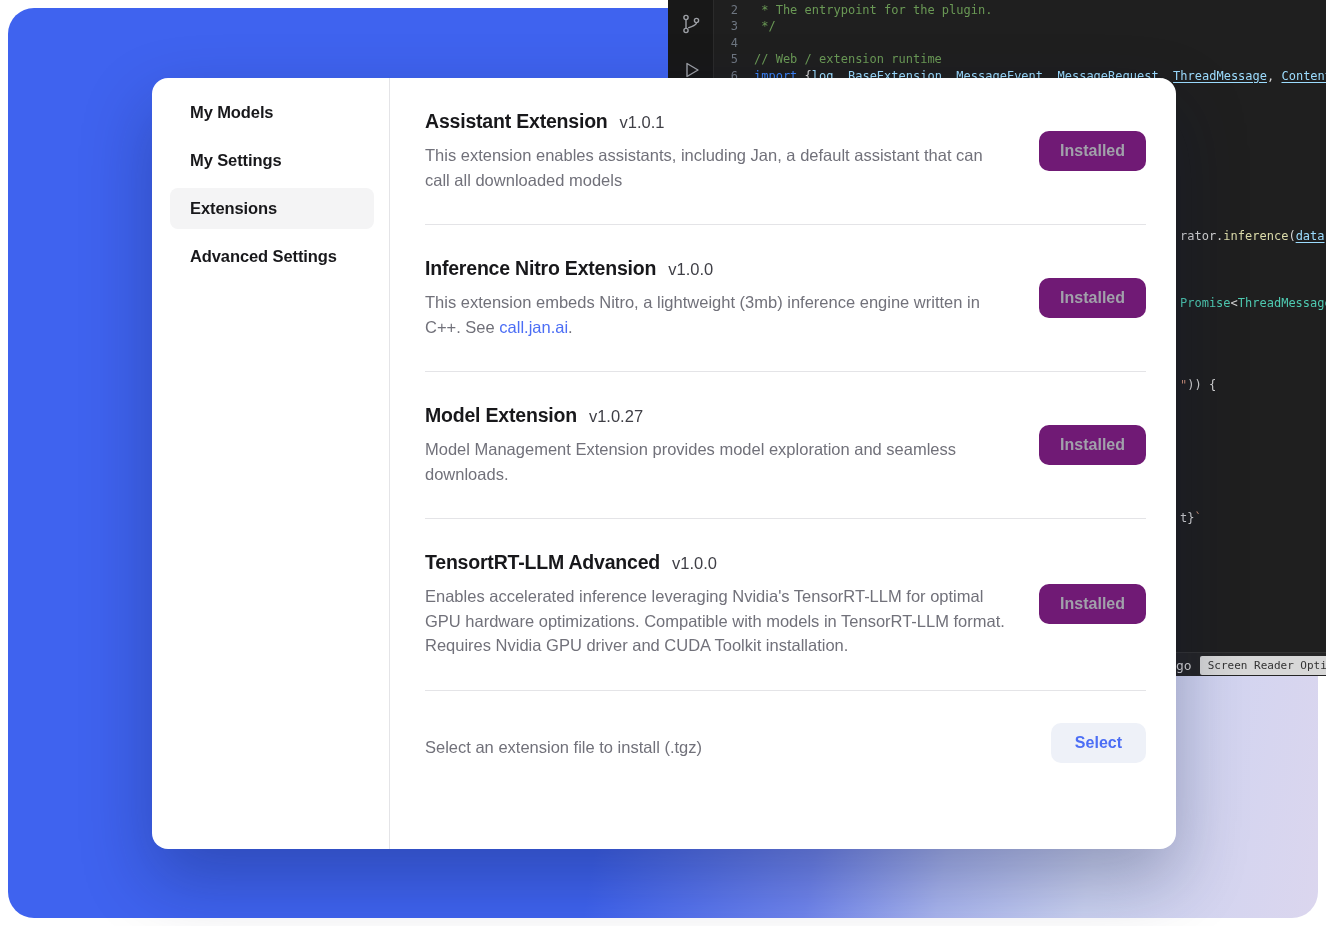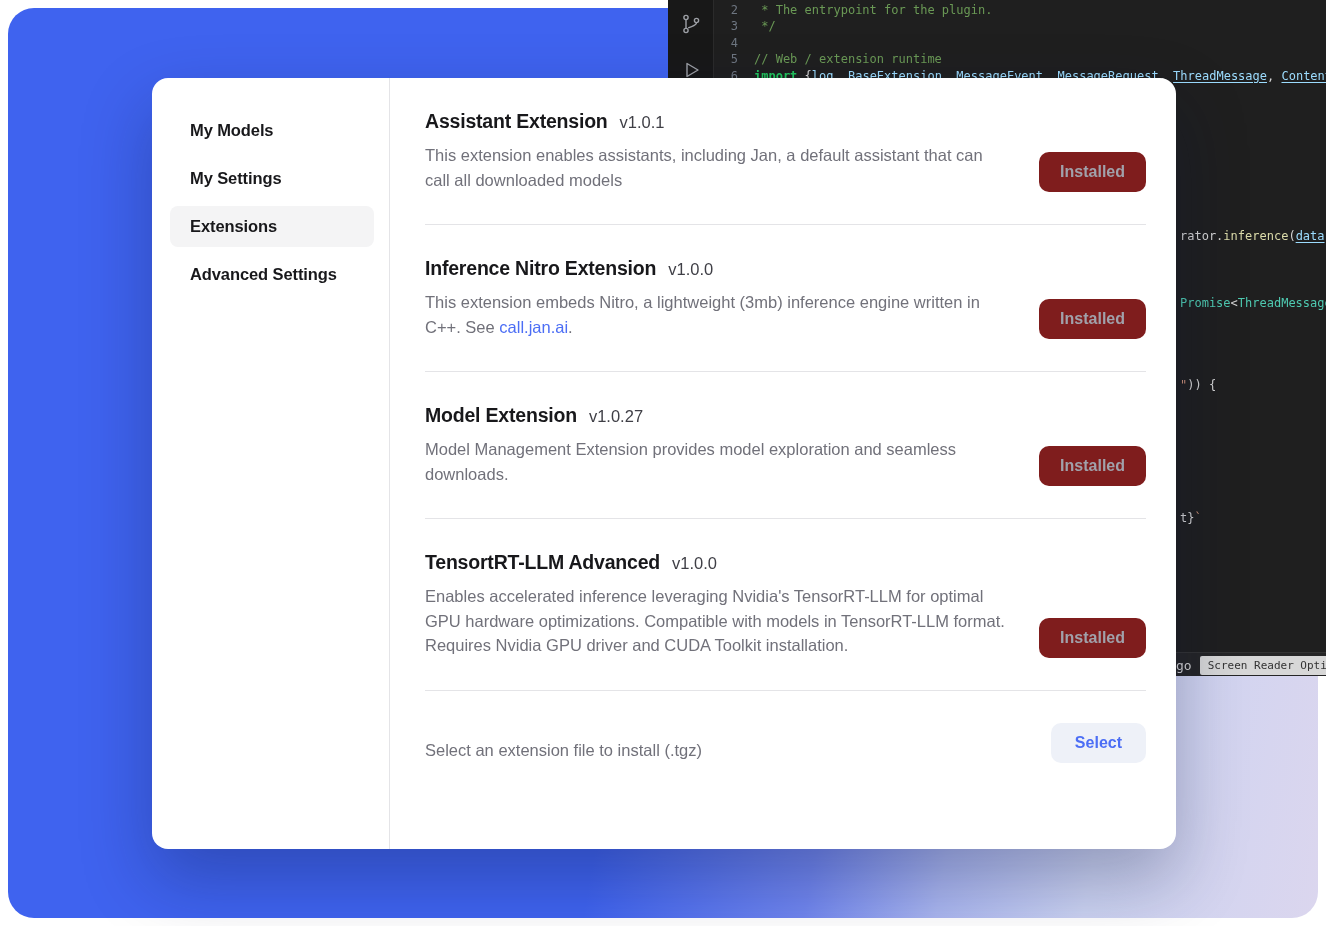--- a/index.html
+++ b/index.html
@@ -40,21 +40,21 @@
     color:#6e7681; line-height:16.4px;
   }
   .code {
     position:absolute; left:86px; top:2px; right:16px;
     line-height:16.4px; white-space:pre;
   }
   .code-line { height:16.4px; }
   .frag { position:absolute; left:512px; white-space:pre; }
 
   .tok-c  { color:#6A9955; }
-  .tok-k  { color:#22c55e;font-weight:bold; }
+  .tok-k  { color:#3b82f6; }
   .tok-p  { color:#d4d4d4; }
   .tok-iu { color:#9CDCFE; text-decoration:underline; text-underline-offset:2px; }
   .tok-f  { color:#DCDCAA; }
   .tok-ty { color:#4EC9B0; }
   .tok-s  { color:#CE9178; }
 
   .editor-bottom-bar {
     position:absolute; left:0; right:0; bottom:0; height:24px;
     background:#252526; border-top:1px solid #333333;
   }
@@ -71,47 +71,47 @@
   
   .card {
     position:absolute; left:152px; top:78px; width:1024px; height:771px;
     background:#ffffff; border-radius:16px;
     box-shadow:0 30px 70px rgba(10,20,60,0.30);
     display:flex; overflow:hidden;
   }
   .nav {
     width:238px; flex:0 0 238px;
     border-right:1px solid #e4e4e7;
-    padding-top:32px;
+    padding-top:14px;
   }
   .nav-item {
     margin:0 15px 7px 18px; padding:11px 20px;
     font-size:16.5px; font-weight:700; color:#18181b;
     border-radius:8px; cursor:pointer; letter-spacing:-0.1px;
   }
   .nav-item.active { background:#f4f4f5; }
 
   .content { flex:1; padding:32px 30px 0 35px; }
 
   .ext-block {
-    display:flex; justify-content:space-between; align-items:flex-end;
+    display:flex; justify-content:space-between; align-items:center;
     padding:32px 0; border-bottom:1px solid #e4e4e7;gap:16px;
   }
   .ext-block:first-child { padding-top:0; }
   .ext-block:last-child { border-bottom:none; }
 
   .ext-info { max-width:582px; }
   .ext-title-row { display:flex; align-items:baseline; gap:12px; }
   .ext-name { font-size:19.5px; font-weight:700; color:#18181b; letter-spacing:-0.2px; }
   .ext-version { font-size:16.5px; color:#3f3f46; }
   .ext-desc { margin-top:10px; font-size:16.5px; line-height:24.5px; color:#71717a; }
   .ext-desc .link { color:#4c6ef5; cursor:pointer; }
 
   .btn {
-    background:#7f1d1d; color:#a1a1aa;
+    background:#701a75; color:#a1a1aa;
     font-family:"Liberation Sans", sans-serif;
     font-size:16px; font-weight:600;
     padding:11px 21px; border-radius:10px; border:none; cursor:pointer;
     white-space:nowrap;
   }
   .btn.accent { color:#4c6ef5; background:#eef1f8; padding:11px 24px; }
 </style>
 </head>
 <body>
 

